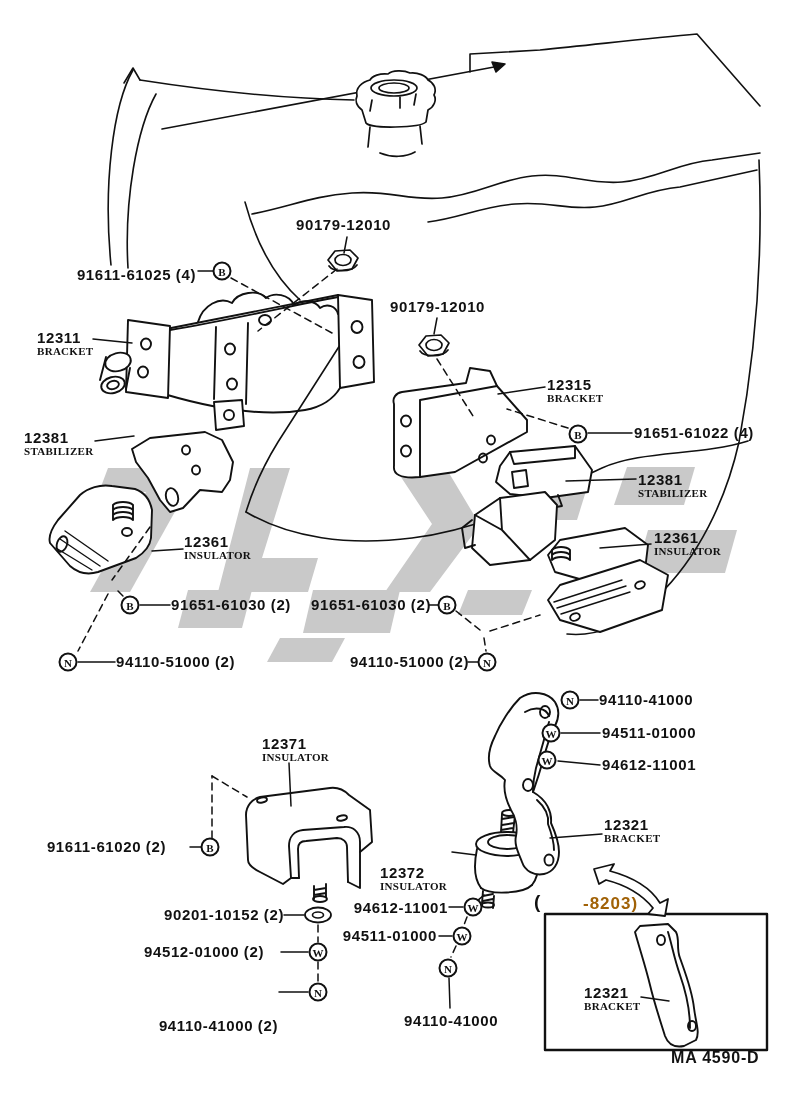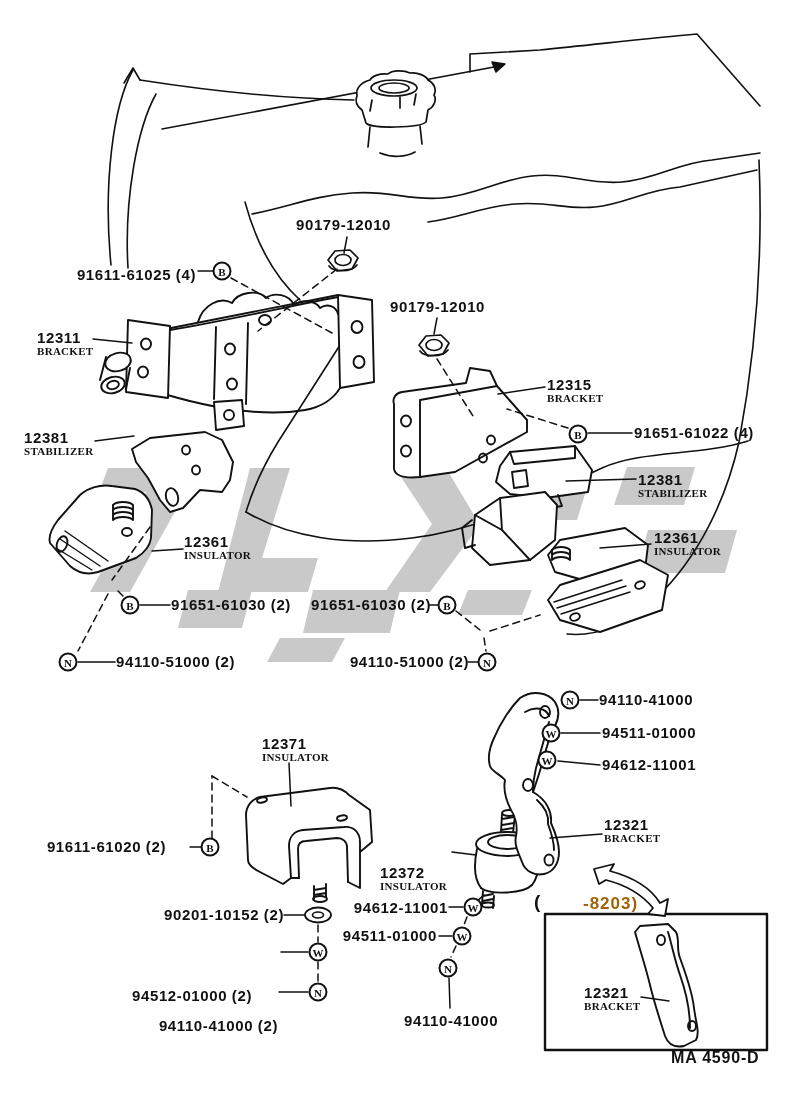--- a/index.html
+++ b/index.html
@@ -319,21 +319,21 @@
       </div>
       <div class="plabel" style="right: 516px; top: 906px;">
         <div class="pnum">90201-10152 (2)</div>
       </div>
       <div class="plabel" style="right: 352px; top: 899px;">
         <div class="pnum">94612-11001</div>
       </div>
       <div class="plabel" style="right: 363px; top: 927px;">
         <div class="pnum">94511-01000</div>
       </div>
-      <div class="plabel" style="right: 548px; top: 943px; margin-top: 44px;">
+      <div class="plabel" style="right: 536px; top: 943px;">
         <div class="pnum">94512-01000 (2)</div>
       </div>
       <div class="plabel" style="right: 522px; top: 1017px;">
         <div class="pnum">94110-41000 (2)</div>
       </div>
       <div class="plabel" style="left: 404px; top: 1012px;">
         <div class="pnum">94110-41000</div>
       </div>
       <div class="plabel" style="left: 584px; top: 984px;">
         <div class="pnum">12321</div>

